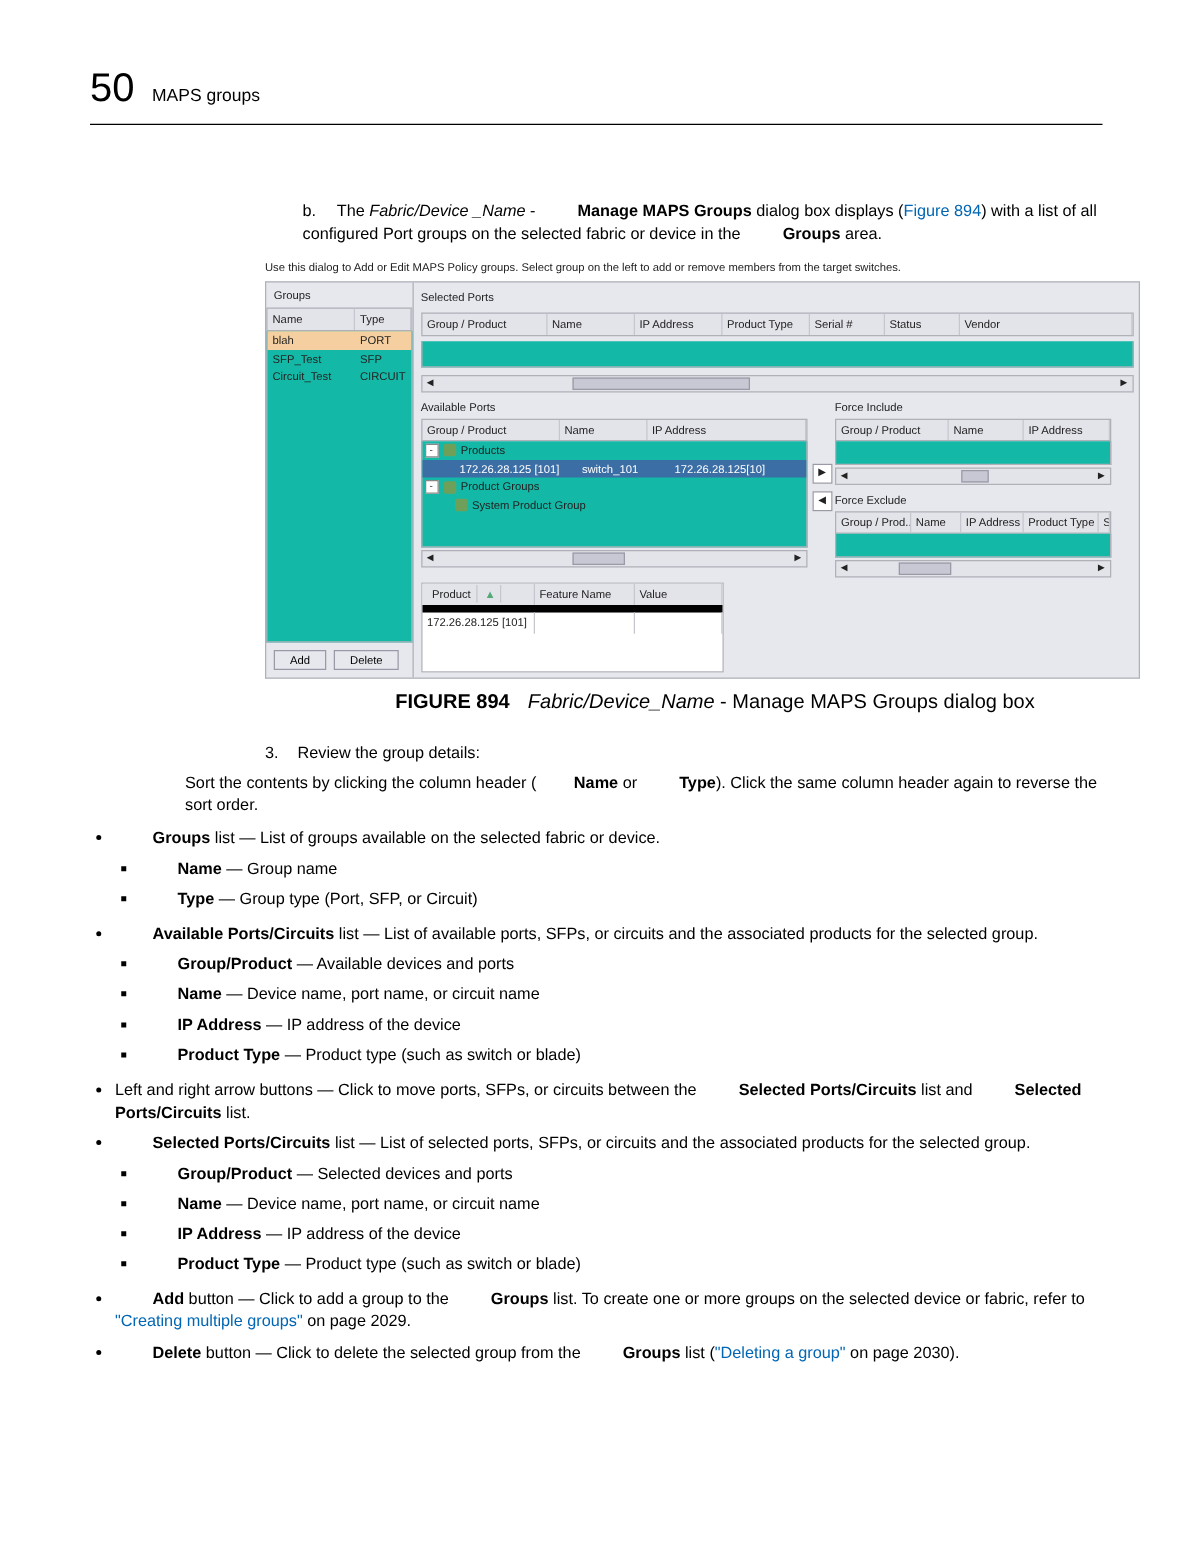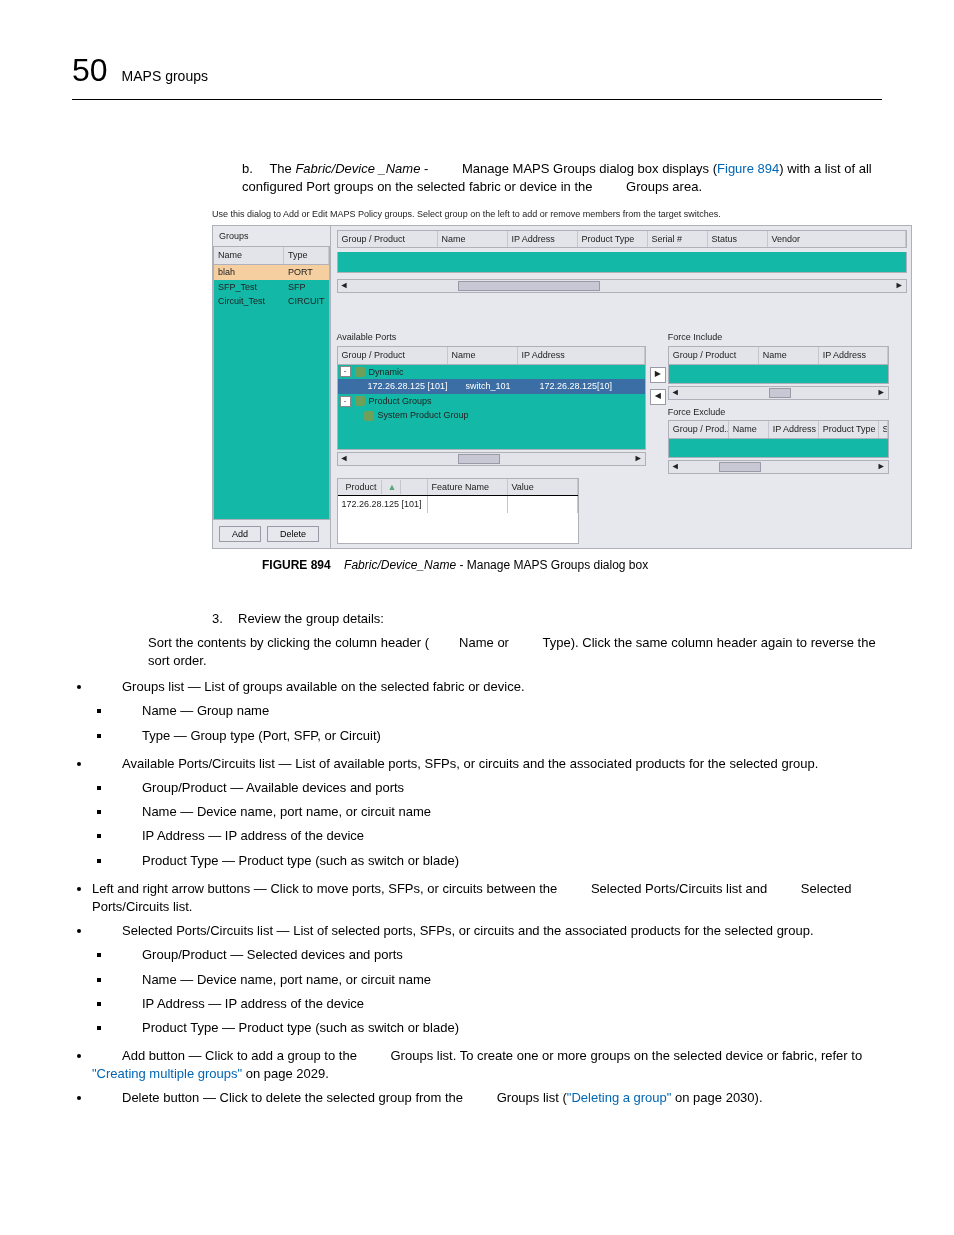--- a/index.html
+++ b/index.html
@@ -20,25 +20,25 @@
   }
   .chapnum { font-size: 32px; font-weight: 400; }
   .chaptitle { font-size: 14px; }
   hr.thin { border: none; border-top: 1px solid #000; margin: 6px 0 0 0; }
 
   .indent-b { margin-left: 170px; }
   .indent-3 { margin-left: 140px; }
   .indent-body { margin-left: 76px; }
 
   p { margin: 6px 0; }
-  b { font-weight: normal; padding-left: 30px; }
+  b { font-weight: bold; padding-left: 30px; }
   i { font-style: italic; }
   a.link { color: #0066b3; text-decoration: none; }
 
-  .figcaption { margin: 8px 0 36px 190px; font-size: 12px; }
+  .figcaption { margin: 8px 0 20px 190px; font-size: 16px; text-align: center; }
   .figcaption .lbl { font-weight: bold; margin-right: 10px; }
 
   ul.dot { list-style: disc; padding-left: 20px; margin: 8px 0; }
   ul.sq  { list-style: square; padding-left: 20px; margin: 4px 0 10px 0; }
   ul.dot > li, ul.sq > li { margin: 6px 0; }
 
   
   .dialog-wrap { margin: 12px 0 0 140px; width: 700px; font-family: Tahoma, Arial, sans-serif; font-size: 9px; color: #222; }
   .dialog-inst { font-size: 9px; margin-bottom: 4px; }
   .dialog { background: #e7e8ee; border: 1px solid #b0b0b8; display: flex; }
@@ -53,31 +53,31 @@
   .grow.sel { background:#f5cfa0; }
   .btnrow { padding:6px; display:flex; gap:6px; }
   .winbtn { background:#e7e8ee; border:1px solid #9a9aa6; padding:2px 12px; font-size:9px; }
 
   .hbar { height:12px; background:#e3e3ea; border:1px solid #b0b0b8; position:relative; margin-top:2px; }
   .hbar::before { content:"◄"; position:absolute; left:2px; top:-1px; font-size:9px; }
   .hbar::after  { content:"►"; position:absolute; right:2px; top:-1px; font-size:9px; }
   .hbar .thumb { position:absolute; left:14px; top:1px; height:8px; width:60px; background:#c8c8d4; border:1px solid #9a9aa6; }
 
   .midrow { display:flex; gap:4px; }
-  .midrow .col { flex:1; min-width:0;margin-top:32px; }
+  .midrow .col { flex:1; min-width:0; }
   .tinytitle { font-size:9px; margin:2px 0; }
   .arrowcol { width:14px; display:flex; flex-direction:column; gap:6px; justify-content:center; }
   .arrbtn { width:14px; height:14px; background:#fff; border:1px solid #9a9aa6; font-size:8px; text-align:center; line-height:12px; }
   .tree-row { display:flex; align-items:center; gap:4px; padding:1px 2px; }
   .tree-row.sel { background:#3b6ea5; color:#fff; }
   .expander { display:inline-block; width:9px; height:9px; border:1px solid #888; text-align:center; line-height:7px; font-size:8px; background:#fff; color:#333; }
   .ico { display:inline-block; width:10px; height:10px; background:#6fa05a; border-radius:2px; }
   .ico.blue { background:#3b6ea5; }
   .dyn-table { border:1px solid #b0b0b8; background:#fff; }
-  .dyn-head { display:flex; background:#e3e3ea; border-bottom:1px solid #000000; }
+  .dyn-head { display:flex; background:#e3e3ea; border-bottom:6px solid #000000; }
   .dyn-head span, .dyn-row span { padding:2px 4px; font-size:9px; border-right:1px solid #c6c6cf; box-sizing:border-box; }
   .dyn-row { display:flex; }
   .sortico { color:#5a7; font-size:7px; margin-left:2px; }
 </style>
 </head>
 <body>
 
 <div class="page-header">
   <span class="chapnum">50</span>
   <span class="chaptitle">MAPS groups</span>
@@ -113,20 +113,21 @@
             <span>CIRCUIT</span>
           </div>
       </div>
       <div class="btnrow">
         <button class="winbtn">Add</button>
         <button class="winbtn">Delete</button>
       </div>
     </div>
 
     <div class="dcol-right">
+      <div class="tinytitle">Selected Ports</div>
       <div class="grid-head">
         <span style="width:100px">Group / Product</span>
         <span style="width:70px">Name</span>
         <span style="width:70px">IP Address</span>
         <span style="width:70px">Product Type</span>
         <span style="width:60px">Serial #</span>
         <span style="width:60px">Status</span>
         <span style="flex:1">Vendor</span>
       </div>
       <div class="grid-body" style="height:20px"></div>
@@ -139,21 +140,21 @@
           <div class="tinytitle">Available Ports</div>
           <div class="grid-head">
             <span style="width:110px">Group / Product</span>
             <span style="width:70px">Name</span>
             <span style="flex:1">IP Address</span>
           </div>
           <div class="grid-body" style="height:84px">
             <div class="tree-row">
                 <span class="expander">-</span>
                 <span class="ico"></span>
-                <span>Dynamic</span>
+                <span>Products</span>
               </div>
             <div class="tree-row sel" style="padding-left:16px">
               <span class="ico blue"></span>
               <span style="width:94px">172.26.28.125 [101]</span>
               <span style="width:70px">switch_101</span>
               <span>172.26.28.125[10]</span>
             </div>
             <div class="tree-row">
                 <span class="expander">-</span>
                 <span class="ico"></span>

